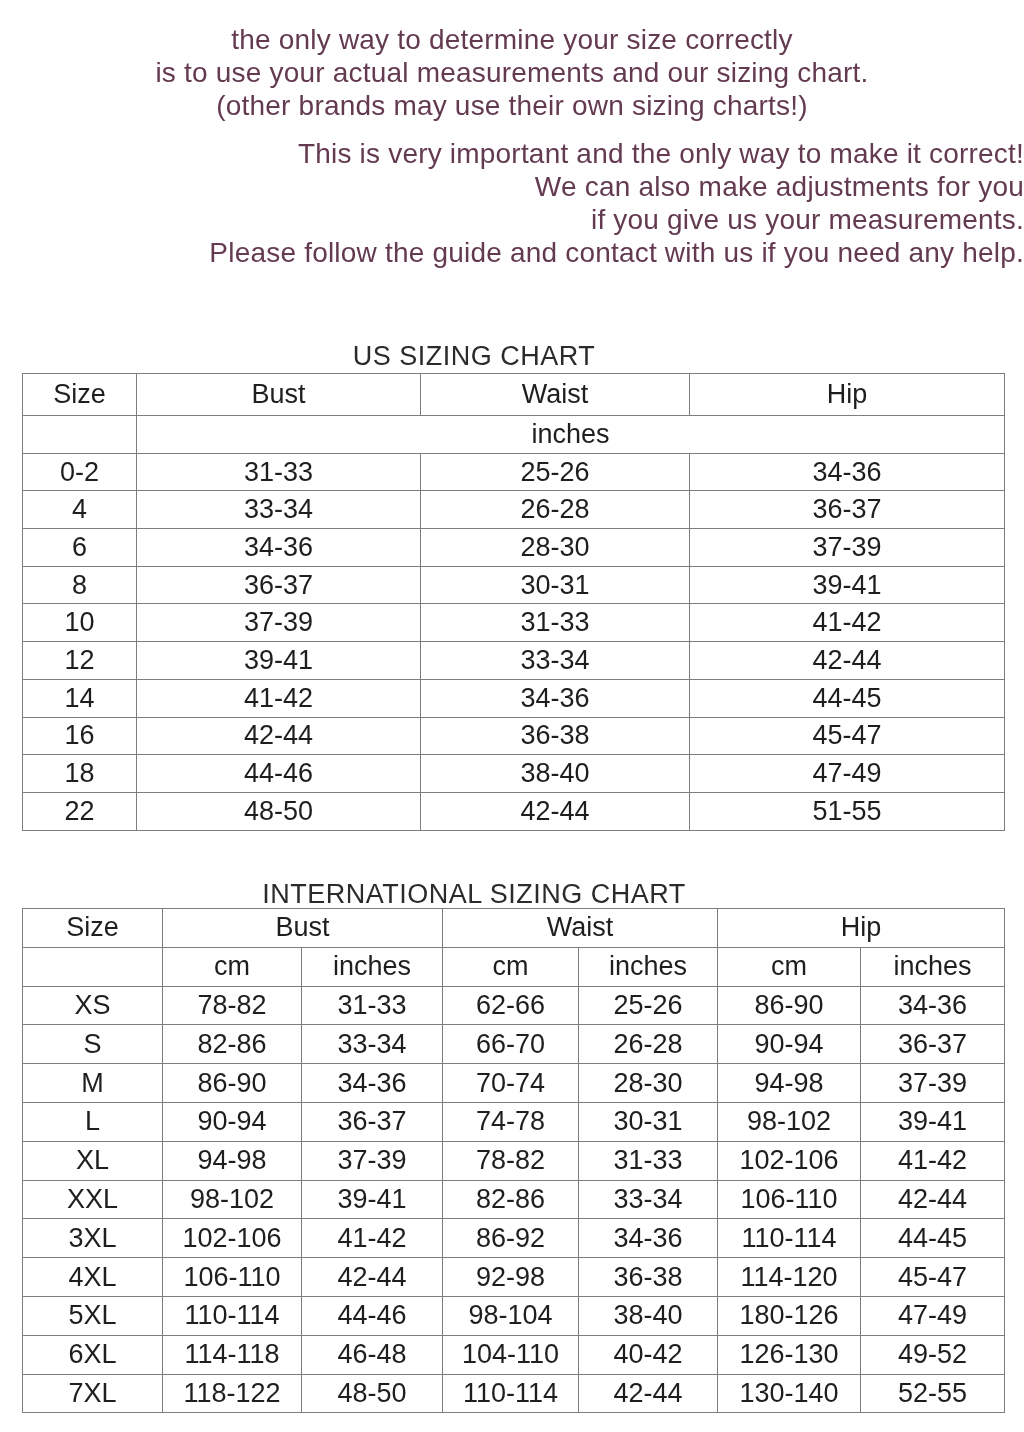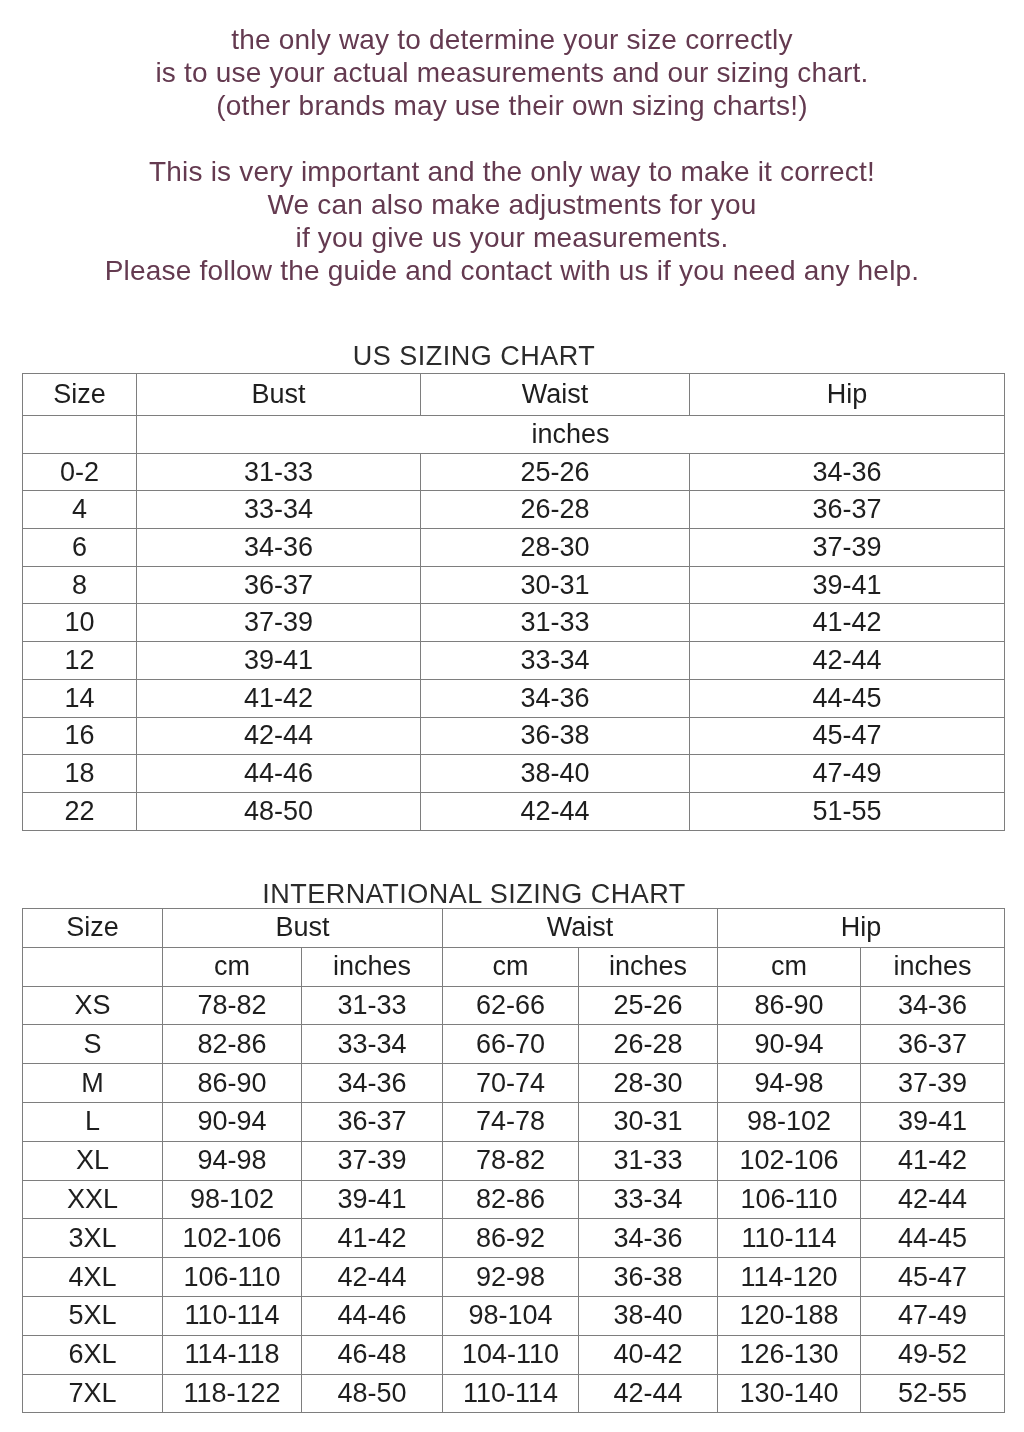--- a/index.html
+++ b/index.html
@@ -27,21 +27,21 @@
     position: absolute;
     top: 23px; left: 0; width: 1024px;
     text-align: center;
     color: var(--intro-color);
     font-size: 28px;
     line-height: 33px;
     font-weight: 300;
     letter-spacing: 0.2px;
   }
   .intro-paragraph { margin: 0; }
-  .intro-paragraph.second { margin-top: 33px; }
+  .intro-paragraph.second { margin-top: 15px; text-align: right; }
   .chart-title {
     position: absolute;
     left: 0; width: 948px;
     text-align: center;
     color: var(--title-color);
     font-size: 27px;
     font-weight: 300;
     letter-spacing: 0.5px;
   }
   .chart-title.us { top: 341px; }
@@ -271,21 +271,21 @@
           <td>36-38</td>
           <td>114-120</td>
           <td>45-47</td>
         </tr>
         <tr>
           <td>5XL</td>
           <td>110-114</td>
           <td>44-46</td>
           <td>98-104</td>
           <td>38-40</td>
-          <td>120-188</td>
+          <td>180-126</td>
           <td>47-49</td>
         </tr>
         <tr>
           <td>6XL</td>
           <td>114-118</td>
           <td>46-48</td>
           <td>104-110</td>
           <td>40-42</td>
           <td>126-130</td>
           <td>49-52</td>

